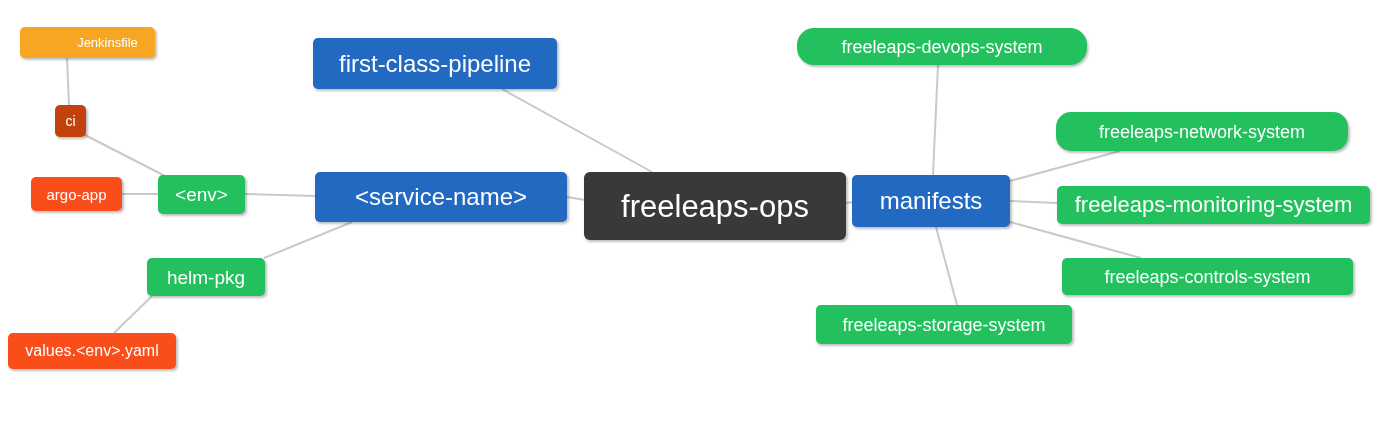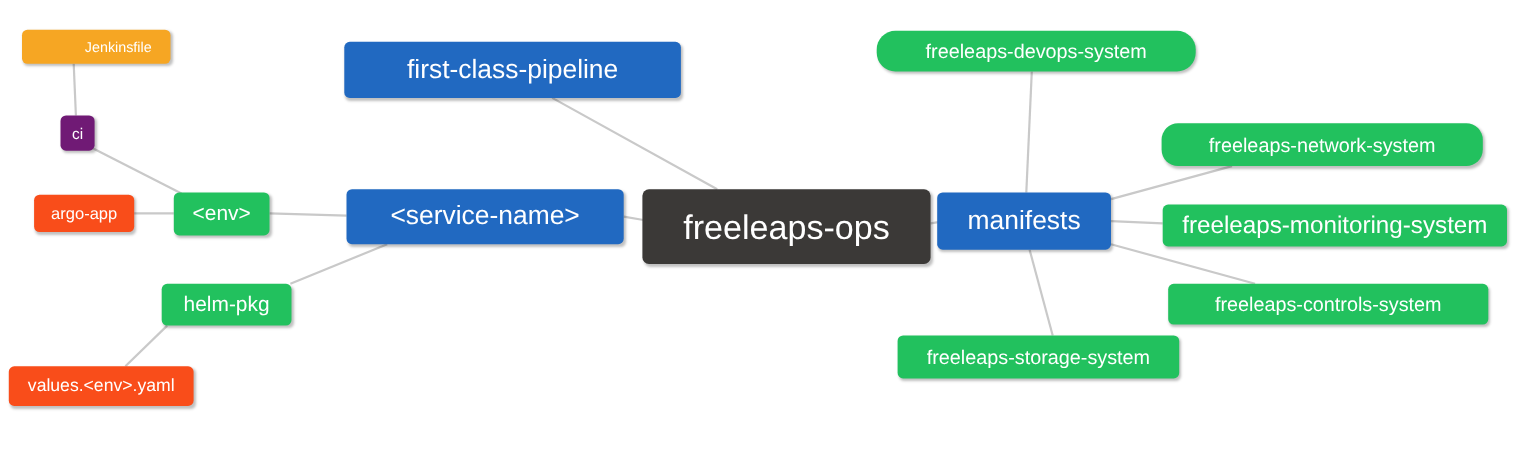--- a/index.html
+++ b/index.html
@@ -15,21 +15,21 @@
     box-shadow:1.5px 2px 2.5px rgba(0,0,0,0.25);
     line-height:1;user-select:none;
   }
   
   #n-jenkinsfile{left:20px;top:27px;width:95px;height:31px;font-size:13px;padding-left:40px;}
   #n-ci{left:55px;top:105px;width:31px;height:32px;font-size:14px;}
   #n-argo-app{left:31px;top:177px;width:91px;height:34px;font-size:15px;}
   #n-env{left:158px;top:175px;width:87px;height:39px;font-size:19px;}
   #n-helm-pkg{left:147px;top:258px;width:118px;height:38px;font-size:19px;}
   #n-values{left:8px;top:333px;width:168px;height:36px;font-size:16px;}
-  #n-pipeline{left:313px;top:38px;width:306px;height:51px;font-size:24px;}
+  #n-pipeline{left:313px;top:38px;width:244px;height:51px;font-size:24px;}
   #n-service{left:315px;top:172px;width:252px;height:50px;font-size:24px;}
   #n-root{left:584px;top:172px;width:262px;height:68px;font-size:31px;border-radius:6px;}
   #n-manifests{left:852px;top:175px;width:158px;height:52px;font-size:24px;}
   #n-devops{left:797px;top:28px;width:290px;height:37px;font-size:18px;border-radius:17px;}
   #n-network{left:1056px;top:112px;width:292px;height:39px;font-size:18px;border-radius:15px;}
   #n-monitoring{left:1057px;top:186px;width:313px;height:38px;font-size:22px;}
   #n-controls{left:1062px;top:258px;width:291px;height:37px;font-size:18px;}
   #n-storage{left:816px;top:305px;width:256px;height:39px;font-size:18px;}
 </style>
 </head>
@@ -48,21 +48,21 @@
     <line class="edge" x1="567" y1="197" x2="585" y2="200" stroke="#C9C9C9"></line>
     <line class="edge" x1="846" y1="203" x2="853" y2="202" stroke="#C9C9C9"></line>
     <line class="edge" x1="933" y1="175" x2="938" y2="65" stroke="#C9C9C9"></line>
     <line class="edge" x1="1010" y1="181" x2="1120" y2="151" stroke="#C9C9C9"></line>
     <line class="edge" x1="1010" y1="201" x2="1057" y2="203" stroke="#C9C9C9"></line>
     <line class="edge" x1="1010" y1="222" x2="1141" y2="258" stroke="#C9C9C9"></line>
     <line class="edge" x1="936" y1="227" x2="957" y2="305" stroke="#C9C9C9"></line>
   </svg>
 
   <div class="node" id="n-jenkinsfile" style="background: rgb(246, 166, 35); color: rgb(255, 255, 255);">Jenkinsfile</div>
-  <div class="node" id="n-ci" style="background: #701a75; color: rgb(255, 255, 255);">ci</div>
+  <div class="node" id="n-ci" style="background: #c2410c; color: rgb(255, 255, 255);">ci</div>
   <div class="node" id="n-argo-app" style="background: rgb(249, 77, 26); color: rgb(255, 255, 255);">argo-app</div>
   <div class="node" id="n-env" style="background: rgb(34, 193, 94); color: rgb(255, 255, 255);">&lt;env&gt;</div>
   <div class="node" id="n-helm-pkg" style="background: rgb(34, 193, 94); color: rgb(255, 255, 255);">helm-pkg</div>
   <div class="node" id="n-values" style="background: rgb(249, 77, 26); color: rgb(255, 255, 255);">values.&lt;env&gt;.yaml</div>
   <div class="node" id="n-pipeline" style="background: rgb(33, 105, 193); color: rgb(255, 255, 255);">first-class-pipeline</div>
   <div class="node" id="n-service" style="background: rgb(33, 105, 193); color: rgb(255, 255, 255);">&lt;service-name&gt;</div>
   <div class="node" id="n-root" style="background: rgb(59, 57, 55); color: rgb(255, 255, 255);">freeleaps-ops</div>
   <div class="node" id="n-manifests" style="background: rgb(33, 105, 193); color: rgb(255, 255, 255);">manifests</div>
   <div class="node" id="n-devops" style="background: rgb(34, 193, 94); color: rgb(255, 255, 255);">freeleaps-devops-system</div>
   <div class="node" id="n-network" style="background: rgb(34, 193, 94); color: rgb(255, 255, 255);">freeleaps-network-system</div>

